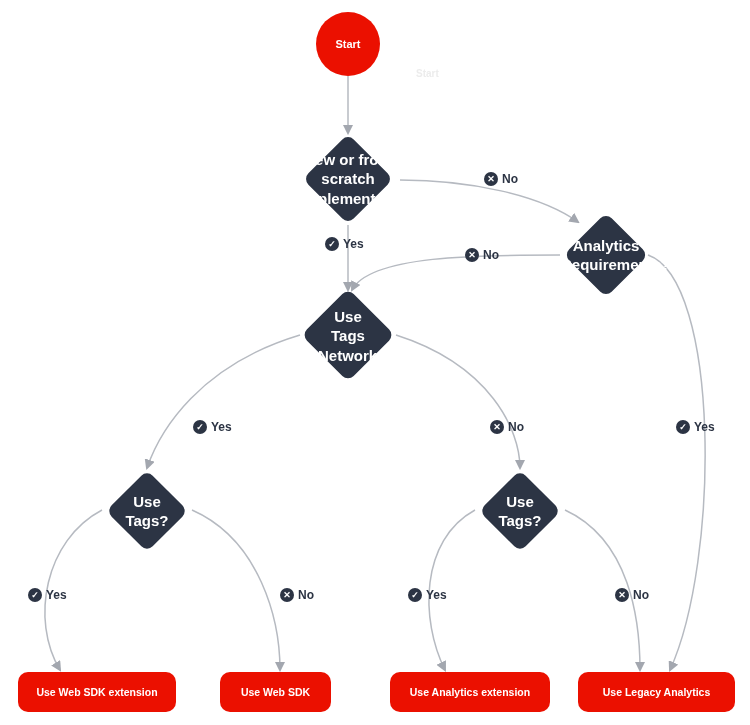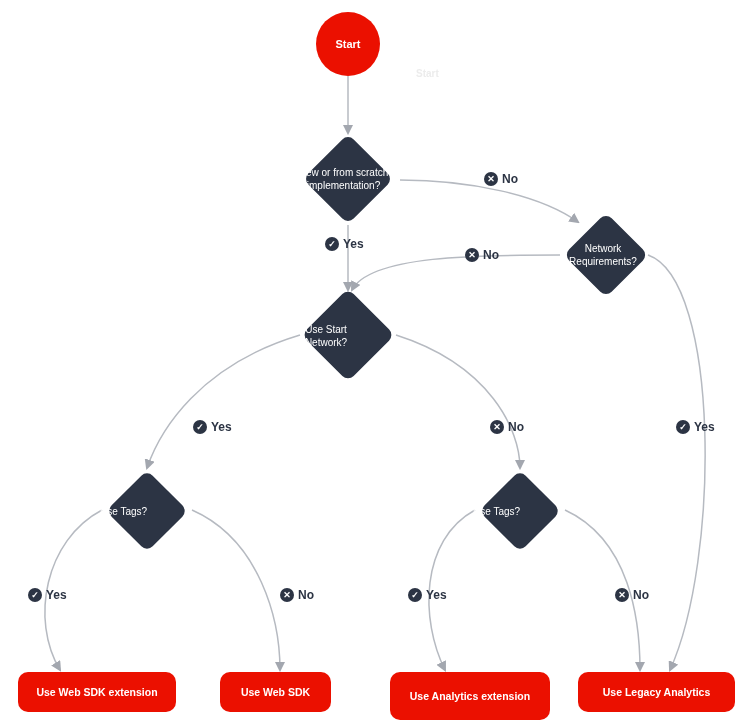--- a/index.html
+++ b/index.html
@@ -37,25 +37,26 @@
     }
     .diamond {
       position: absolute;
       background: #2c3444;
       transform: rotate(45deg);
       border-radius: 8px;
     }
     .diamond-label {
       position: absolute;
       color: #fff;
-      font-size: 10px;
-      font-weight: 400;
+      font-size: 15px;
+      font-weight: 700;
       text-align: center;
       display: flex;
       align-items: center;
+      justify-content: center;
       line-height: 1.3;
     }
     .term {
       position: absolute;
       background: #eb1000;
       color: #fff;
       font-size: 10.5px;
       font-weight: 700;
       border-radius: 10px;
       display: flex;
@@ -134,28 +135,28 @@
 <div class="diamond-wrap" style="left:296px; top:133px; width:104px; height:92px;">
   <div class="diamond" style="left:20px; top:14px; width:64px; height:64px;"></div>
   <div class="diamond-label" style="left:0; top:0; width:104px; height:92px;">
     <span style="max-width:95px;">New or from scratch implementation?</span>
   </div>
 </div>
 
 <div class="diamond-wrap" style="left:558px; top:215px; width:96px; height:80px;">
   <div class="diamond" style="left:18px; top:10px; width:60px; height:60px;"></div>
   <div class="diamond-label" style="left:0; top:0; width:96px; height:80px;">
-    <span style="max-width:90px;">Network Requirements?</span>
+    <span style="max-width:90px;">Analytics Requirements?</span>
   </div>
 </div>
 
 <div class="diamond-wrap" style="left:296px; top:288px; width:104px; height:96px;">
   <div class="diamond" style="left:19px; top:14px; width:66px; height:66px;"></div>
   <div class="diamond-label" style="left:0; top:0; width:104px; height:96px;">
-    <span style="max-width:60px;">Use Start Network?</span>
+    <span style="max-width:60px;">Use Tags Network?</span>
   </div>
 </div>
 
 <div class="diamond-wrap" style="left:100px; top:468px; width:94px; height:86px;">
   <div class="diamond" style="left:18px; top:14px; width:58px; height:58px;"></div>
   <div class="diamond-label" style="left:0; top:0; width:94px; height:86px;">
     <span style="max-width:50px;">Use Tags?</span>
   </div>
 </div>
 
@@ -165,21 +166,21 @@
     <span style="max-width:50px;">Use Tags?</span>
   </div>
 </div>
 
 <div class="term" style="left:18px; top:672px; width:158px; height:40px;">
   <span>Use Web SDK extension</span>
 </div>
 <div class="term" style="left:220px; top:672px; width:111px; height:40px;">
   <span>Use Web SDK</span>
 </div>
-<div class="term" style="left:390px; top:672px; width:160px; height:48px;">
+<div class="term" style="left:390px; top:672px; width:160px; height:40px;">
   <span>Use Analytics extension</span>
 </div>
 <div class="term" style="left:578px; top:672px; width:157px; height:40px;">
   <span>Use Legacy Analytics</span>
 </div>
 
 <div class="edge-label" style="left:325px; top:237px;">
   <span class="edge-icon">✓</span>
   <span>Yes</span>
 </div>

